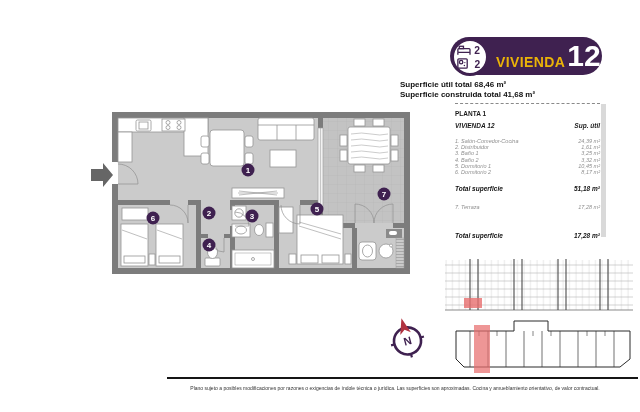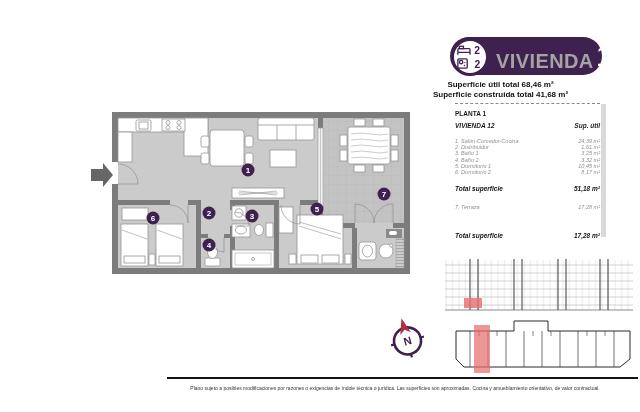--- a/index.html
+++ b/index.html
@@ -5,24 +5,24 @@
   html,body{margin:0;padding:0;background:#fff;}
   .page{position:relative;width:640px;height:412px;background:#fff;overflow:hidden;
         font-family:"Liberation Sans","DejaVu Sans",sans-serif;color:#1a1a1a;}
   svg{display:block;}
   
   .badge{position:absolute;left:450px;top:37px;width:152px;height:38px;background:#3F2150;
          border-radius:19px;display:flex;align-items:center;}
   .badge-circle{position:absolute;left:1px;top:1px;width:32px;height:32px;background:#fff;
                 border:3px solid #3F2150;border-radius:50%;display:flex;align-items:center;justify-content:center;}
   .badge-text{margin-left:46px;display:flex;align-items:center;}
-  .badge-title{color:#a3a3a3;font-weight:bold;font-size:20px;letter-spacing:.4px;margin-top:11px;}
-  .badge-num{color:#fff;font-weight:normal;font-size:30px;margin-left:2px;line-height:30px;}
-  
-  .sup{position:absolute;left:400px;top:80px;width:201px;text-align:center;
+  .badge-title{color:#eab308;font-weight:bold;font-size:14px;letter-spacing:.4px;margin-top:11px;}
+  .badge-num{color:#fff;font-weight:bold;font-size:30px;margin-left:2px;line-height:30px;}
+  
+  .sup{position:absolute;left:400px;top:80px;width:201px;text-align:left;
        font-size:8px;font-weight:bold;line-height:10px;color:#111;}
   
   .table{position:absolute;left:455px;top:103px;width:145px;border-top:1px dashed #8a8a8a;padding-top:6px;}
   .t-floor{font-size:6.5px;font-weight:bold;}
   .t-head{display:flex;justify-content:space-between;font-size:6.5px;font-weight:bold;
           font-style:italic;margin-top:5px;}
   .t-rows{margin-top:9px;}
   .t-row{display:flex;justify-content:space-between;font-size:5.5px;line-height:6.2px;
          font-style:italic;color:#8f8f8f;}
   .t-total{display:flex;justify-content:space-between;font-size:6.5px;font-weight:bold;

